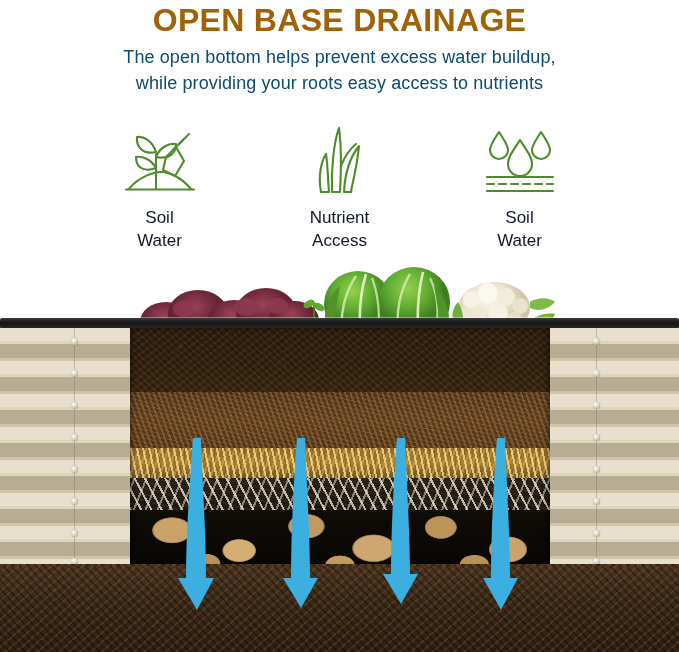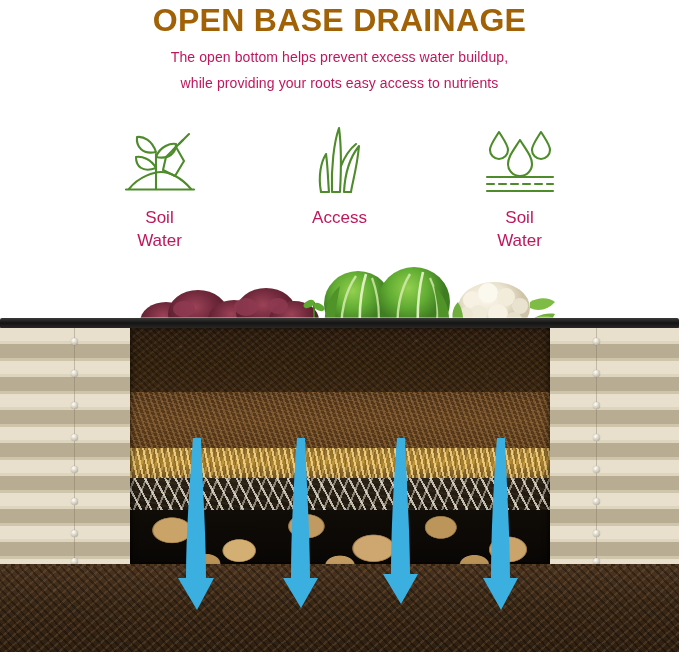--- a/index.html
+++ b/index.html
@@ -13,36 +13,36 @@
     position:relative;
   }
 
   
   .header { width:679px; padding-top:2px; text-align:center; }
   .title {
     font-size:32px; font-weight:700; letter-spacing:0.3px;
     color:#a16207; line-height:36px; margin:0;
   }
   .subtitle {
-    font-size:14px; font-weight:300; color:#be185d;
+    font-size:18px; font-weight:300; color:#0c4a6e;
     line-height:26px; margin:6px auto 0; width:600px;
     letter-spacing:0.1px;
   }
   .subtitle span { display:block; }
 
   
   .features {
     display:flex; justify-content:center; align-items:flex-start;
     margin-top:22px; gap:0px;
   }
   .feature { width:180px; text-align:center; }
   .feature-icon { height:78px; display:flex; align-items:flex-end; justify-content:center; }
   .feature-label {
     margin-top:10px; font-size:17px; font-weight:300;
-    color:#be185d; line-height:23px;
+    color:#0f172a; line-height:23px;
   }
   .feature-label span { display:block; }
 
   
   .scene {
     position:absolute; left:0; top:262px;
     width:679px; height:390px; overflow:hidden; background:#fff;
   }
 
   
@@ -231,20 +231,21 @@
         <path d="M10 68 C7 52 10 38 15 30 C17 44 17 58 18 68 Z"></path>
 
         <path d="M21 68 C20 44 23 18 28 4 C31 26 30 50 29 68 Z"></path>
 
         <path d="M33 68 C34 48 40 32 48 22 C46 44 41 60 40 68 Z"></path>
 
         <path d="M30 42 C34 32 40 24 45 20"></path>
       </svg>
     </div>
     <div class="feature-label">
+      <span>Nutrient</span>
       <span>Access</span>
     </div>
   </div>
 
   <div class="feature">
     <div class="feature-icon">
       <svg class="fsvg" width="78" height="72" viewBox="0 0 78 72" fill="none" stroke="#4e8b2a" stroke-width="2.1" stroke-linecap="round" stroke-linejoin="round">
 
         <path d="M18 8 C13 16 9 21 9 26 A9 9 0 0 0 27 26 C27 21 23 16 18 8 Z"></path>
 

